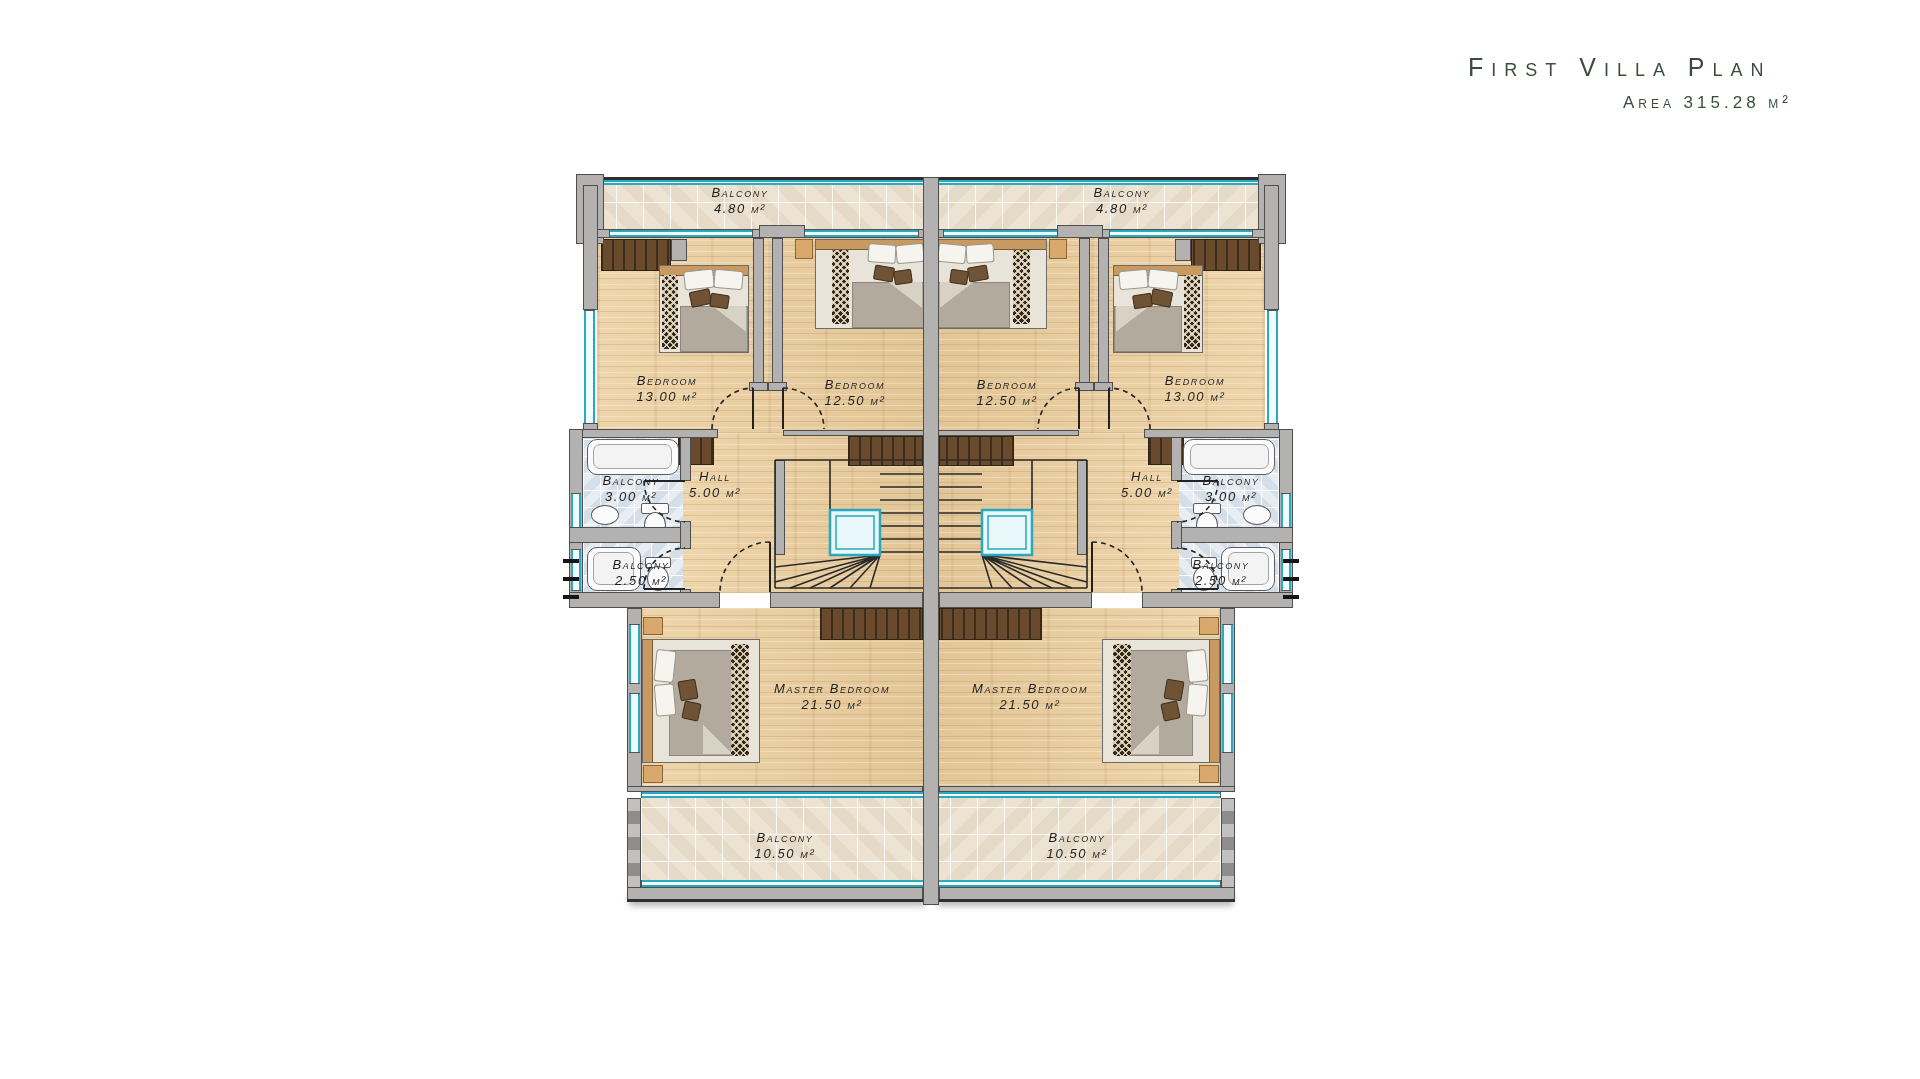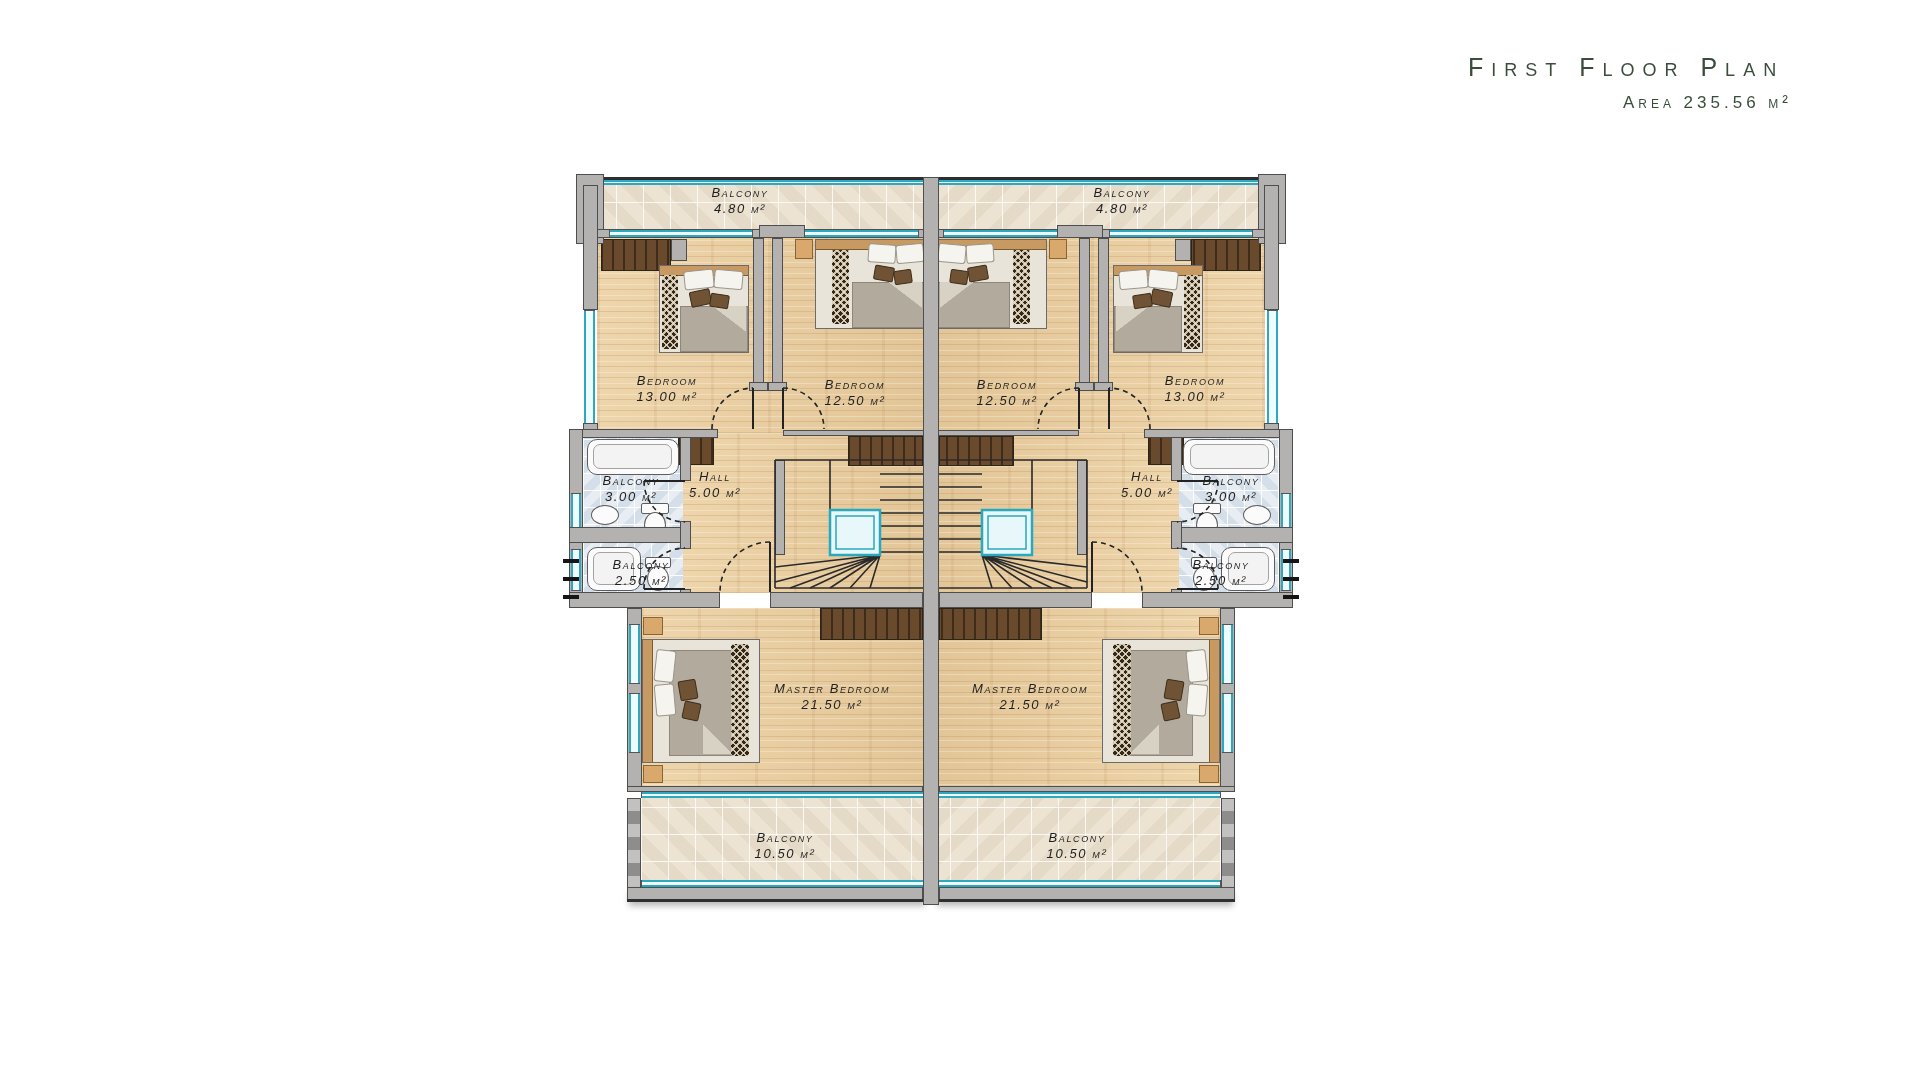--- a/index.html
+++ b/index.html
@@ -54,22 +54,22 @@
   .overlay-svg{position:absolute;left:-20px;top:0;width:368px;height:728px;}
   #party-wall{position:absolute;left:340px;top:0;width:16px;height:728px;background:#b3b2b1;box-shadow:inset 0 0 0 1px #4e4e4e;}
   #labels{position:absolute;left:0;top:0;width:696px;height:728px;pointer-events:none;font-style:italic;}
   .rlabel{position:absolute;transform:translate(-50%,-50%);text-align:center;color:#1f1f1f;
     font-size:13px;line-height:16px;letter-spacing:1.6px;font-variant:small-caps;white-space:nowrap;}
 </style>
 </head>
 <body>
 
 <div id="title-block">
-  <div class="t2">First Floor Plan</div>
-  <div class="t3">Area 235.56 m²</div>
+  <div class="t2">First Villa Plan</div>
+  <div class="t3">Area 315.28 m²</div>
 </div>
 
 <div id="plan">
 
   <div class="unit" id="unit-left">
 
     <div class="tileB" style="left:6px;top:5px;width:342px;height:48px"></div>
     <div class="wood" style="left:14px;top:52px;width:326px;height:204px"></div>
     <div class="wood" style="left:97px;top:256px;width:243px;height:160px"></div>
     <div class="tileW" style="left:0px;top:260px;width:100px;height:156px"></div>

